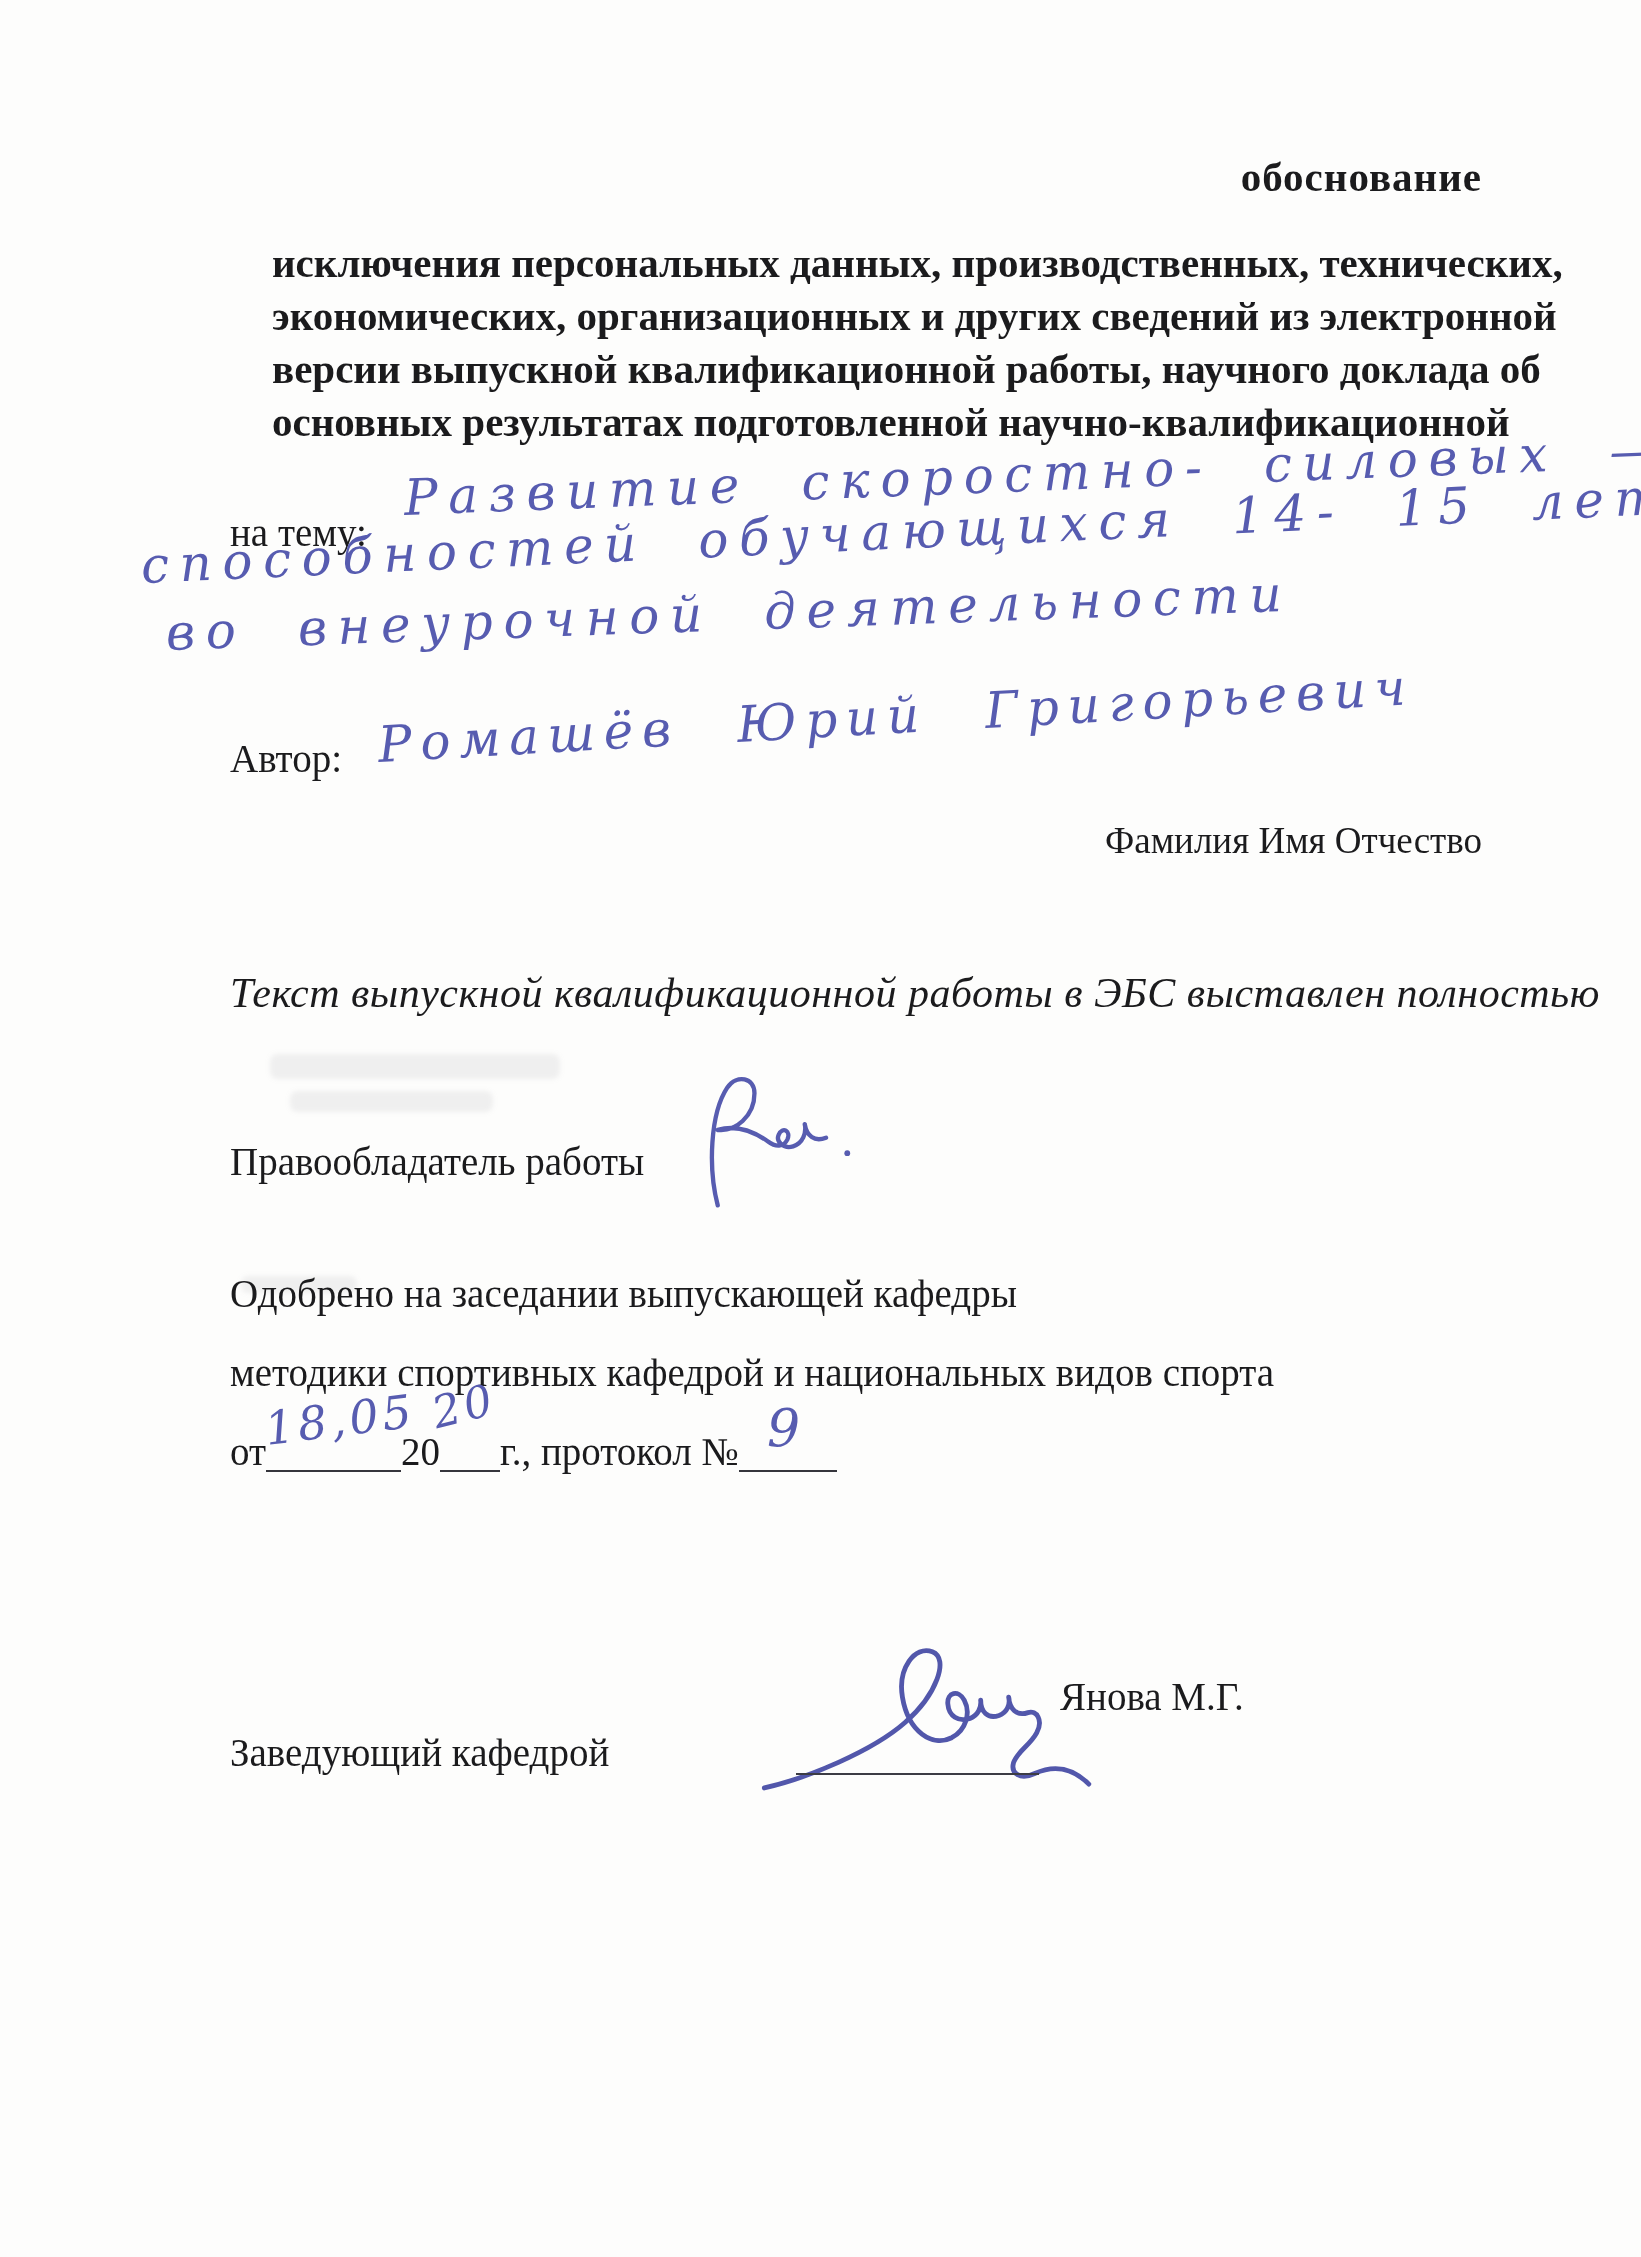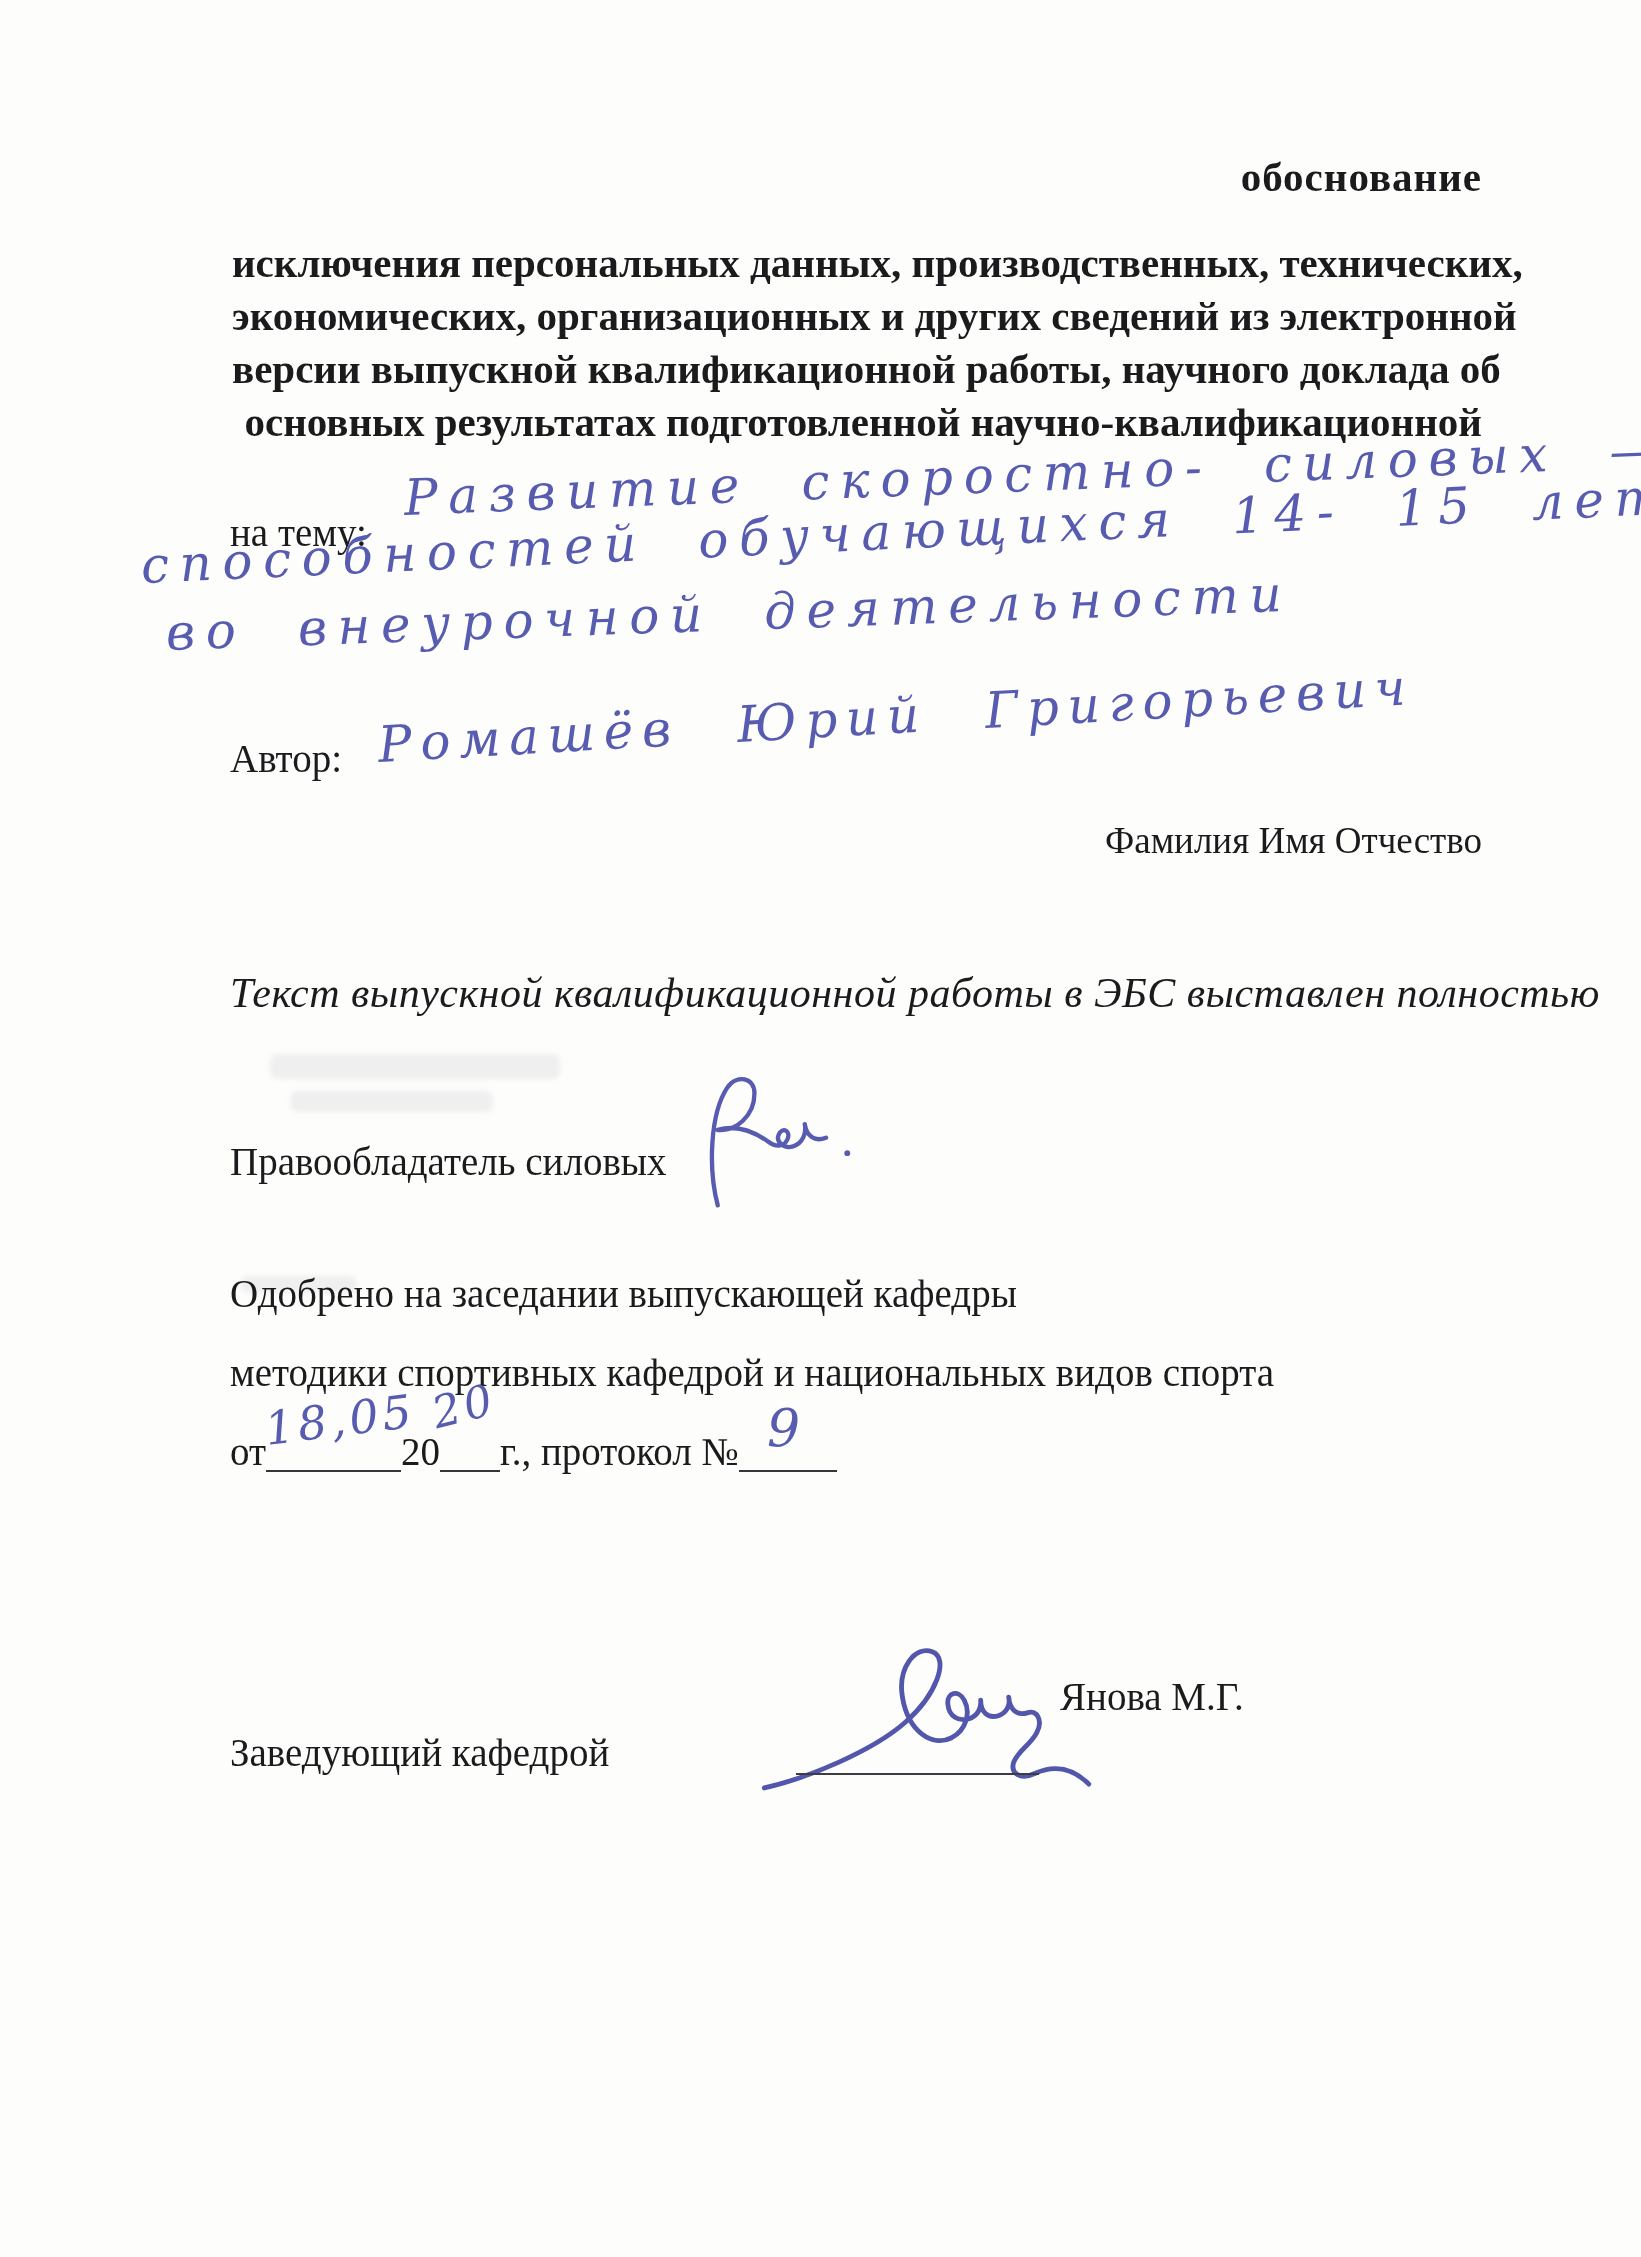--- a/index.html
+++ b/index.html
@@ -4,21 +4,21 @@
 <style>
   html,body { margin:0; padding:0; background:#e8e8e8; }
   .sheet {
     position:relative; width:1641px; height:2257px;
     background:#fdfdfc; overflow:hidden;
     font-family:"Liberation Serif", serif; color:#1b1b1d;
   }
   .abs { position:absolute; }
   .centered { position:absolute; left:232px; right:159px; text-align:right; }
   .title { font-size:41px; font-weight:bold; letter-spacing:1px; }
-  .para-line { font-size:41px; font-weight:bold; line-height:53px; white-space:nowrap; }
+  .para-line { font-size:41px; font-weight:bold; line-height:53px; white-space:nowrap;margin-left:40px; }
   .body-text { font-size:39px; white-space:nowrap; }
   .caption { font-size:37px; }
   .italic-stmt { font-size:42px; font-style:italic; letter-spacing:0.5px; white-space:nowrap; }
   
   .hw {
     font-family:"DejaVu Serif", serif; font-style:italic;
     color:#575cb0; white-space:nowrap; transform-origin:left center;
   }
   .hw-topic { font-size:50px; letter-spacing:10.6px; word-spacing:25px; }
   .hw-name  { font-size:50px; letter-spacing:8.7px; word-spacing:33px; }
@@ -56,21 +56,21 @@
   <div class="abs body-text" style="left:230px; top:736px">Автор:</div>
   <div class="abs hw hw-name" style="left:378px; top:716px; transform:rotate(-3.2deg)">Ромашёв  Юрий  Григорьевич</div>
   <div class="centered caption" style="top:819px">Фамилия Имя Отчество</div>
 
   <div class="abs italic-stmt" style="left:230px; top:969px">Текст выпускной квалификационной работы в ЭБС выставлен полностью</div>
 
   <div class="abs artifact" style="left:270px; top:1054px; width:290px; height:25px"></div>
   <div class="abs artifact" style="left:290px; top:1091px; width:203px; height:21px"></div>
   <div class="abs artifact" style="left:241px; top:1276px; width:116px; height:17.4px"></div>
 
-  <div class="abs body-text" style="left:230px; top:1139px">Правообладатель силовых</div>
+  <div class="abs body-text" style="left:230px; top:1139px">Правообладатель работы</div>
   <svg class="abs sig" style="left:681px; top:1070px" width="203" height="145" viewBox="0 0 210 150">
     <path d="M38,140 C28,102 30,45 48,18 C58,4 76,8 76,24 C76,48 56,64 38,62 M38,62 C58,56 76,64 90,74 C98,80 106,80 110,72 C114,63 105,58 101,67 C98,74 106,82 116,79 C126,76 130,65 128,56 C130,68 138,75 150,70" fill="none" stroke="#575cb0" stroke-width="4.5" stroke-linecap="round" stroke-linejoin="round"></path>
     <circle cx="172" cy="86" r="3" fill="#575cb0"></circle>
   </svg>
 
   <div class="abs body-text" style="left:230px; top:1271px">Одобрено на заседании выпускающей кафедры</div>
   <div class="abs body-text" style="left:230px; top:1350px">методики спортивных кафедрой и национальных видов спорта</div>
 
   <div class="abs body-text date-row" style="left:230px; top:1429px">
     <span>от</span>

